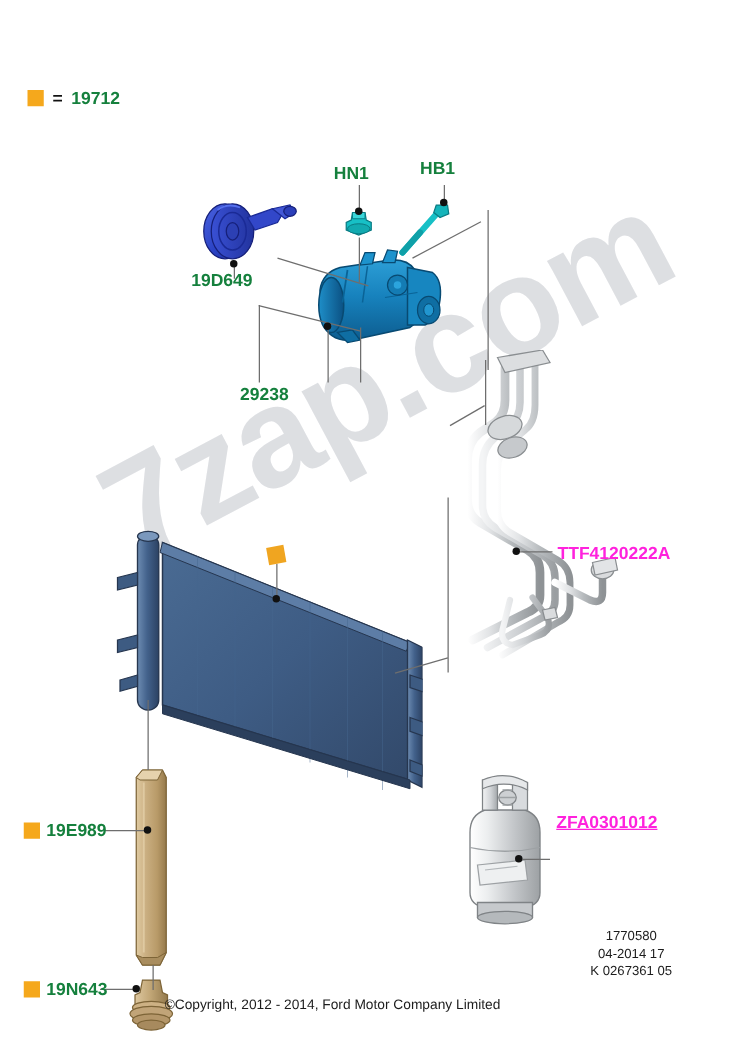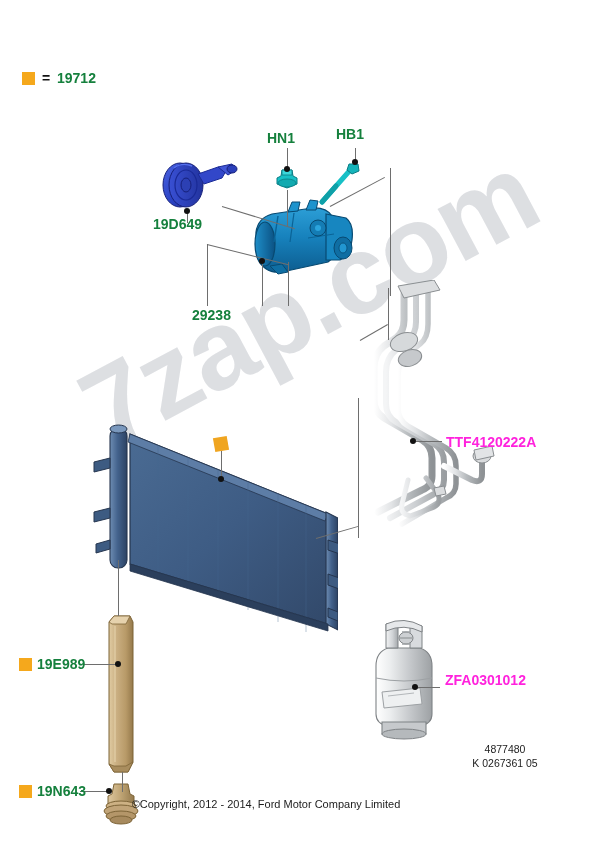--- a/index.html
+++ b/index.html
@@ -385,28 +385,29 @@
   <div class="ln v" style="left:122px; top:772px; height:20px;"></div>
 
   <div class="dot" style="left:106px; top:788px;"></div>
   <div class="ln h" style="left:80px; top:791px; width:27px;"></div>
 
   <div class="lbl blue" style="left:267px; top:130px;">HN1</div>
   <div class="lbl blue" style="left:336px; top:126px;">HB1</div>
   <div class="lbl blue" style="left:153px; top:216px;">19D649</div>
   <div class="lbl blue" style="left:192px; top:307px;">29238</div>
   <div class="lbl magenta" style="left:446px; top:434px;">TTF4120222A</div>
-  <div class="lbl magenta" style="left:445px; top:672px;">ZFA0301012</div>
+  <div class="lbl magenta" style="left:445px; top:649px;text-decoration:underline;">ZFA0301012</div>
 
   <div class="legend-sq" style="left:19px; top:658px;"></div>
   <div class="lbl blue" style="left:37px; top:656px;">19E989</div>
 
   <div class="legend-sq" style="left:19px; top:785px;"></div>
   <div class="lbl blue" style="left:37px; top:783px;">19N643</div>
 
   <div id="docinfo">
-    <div>4877480</div>
+    <div>1770580</div>
+    <div>04-2014 17</div>
     <div>K 0267361 05</div>
   </div>
 
   <div id="copyright">©Copyright, 2012 - 2014, Ford Motor Company Limited</div>
 
 </div>
 
 </body></html>

